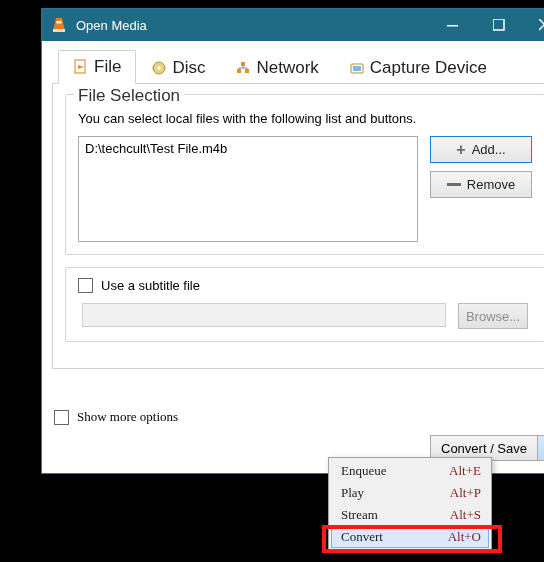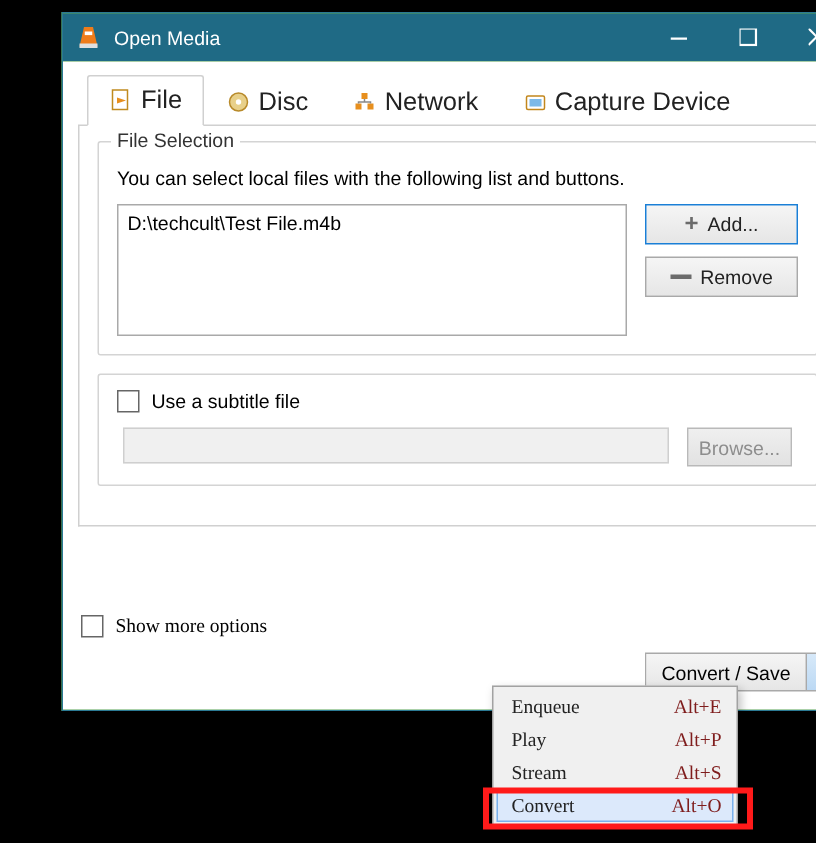--- a/index.html
+++ b/index.html
@@ -88,29 +88,29 @@
     border-radius: 2px;
     padding: 14px 12px 12px 12px;
     position: relative;
     margin-bottom: 12px;
   }
   .groupbox .legend {
     position: absolute;
     top: -9px; left: 8px;
     background: #fff;
     padding: 0 4px;
-    font-size: 13px;
+    font-size: 17px;
     color: #333;
   }
   .desc { margin: 2px 0 10px 0; font-size: 13px; }
   .file-row { display: flex; gap: 12px; }
   .filelist {
     flex: 1;
     border: 1px solid #a9a9a9;
-    height: 88px;
+    height: 106px;
     padding: 4px 6px;
     font-size: 13px;
     background: #fff;
     overflow: auto;
   }
   .side-btns { display: flex; flex-direction: column; gap: 8px; width: 102px;}
   .btn {
     border: 1px solid #a9a9a9;
     background: linear-gradient(#f5f5f5,#e6e6e6);
     height: 27px;

